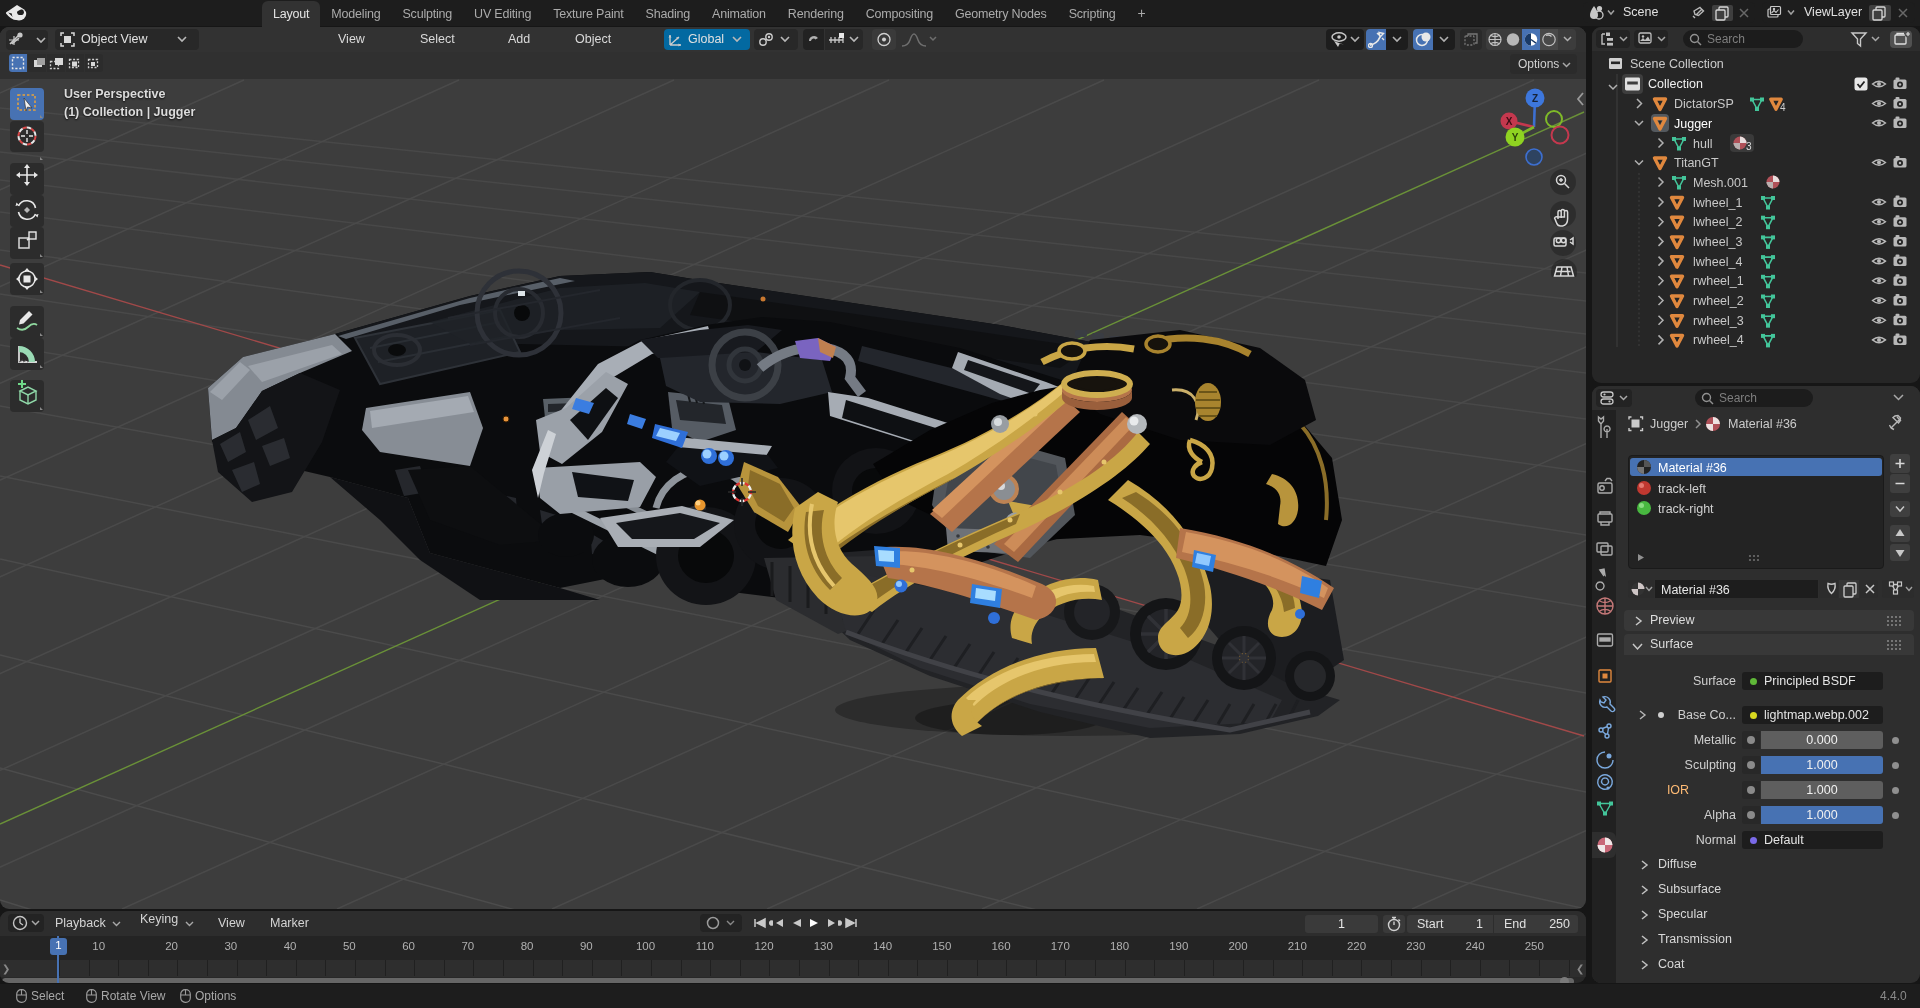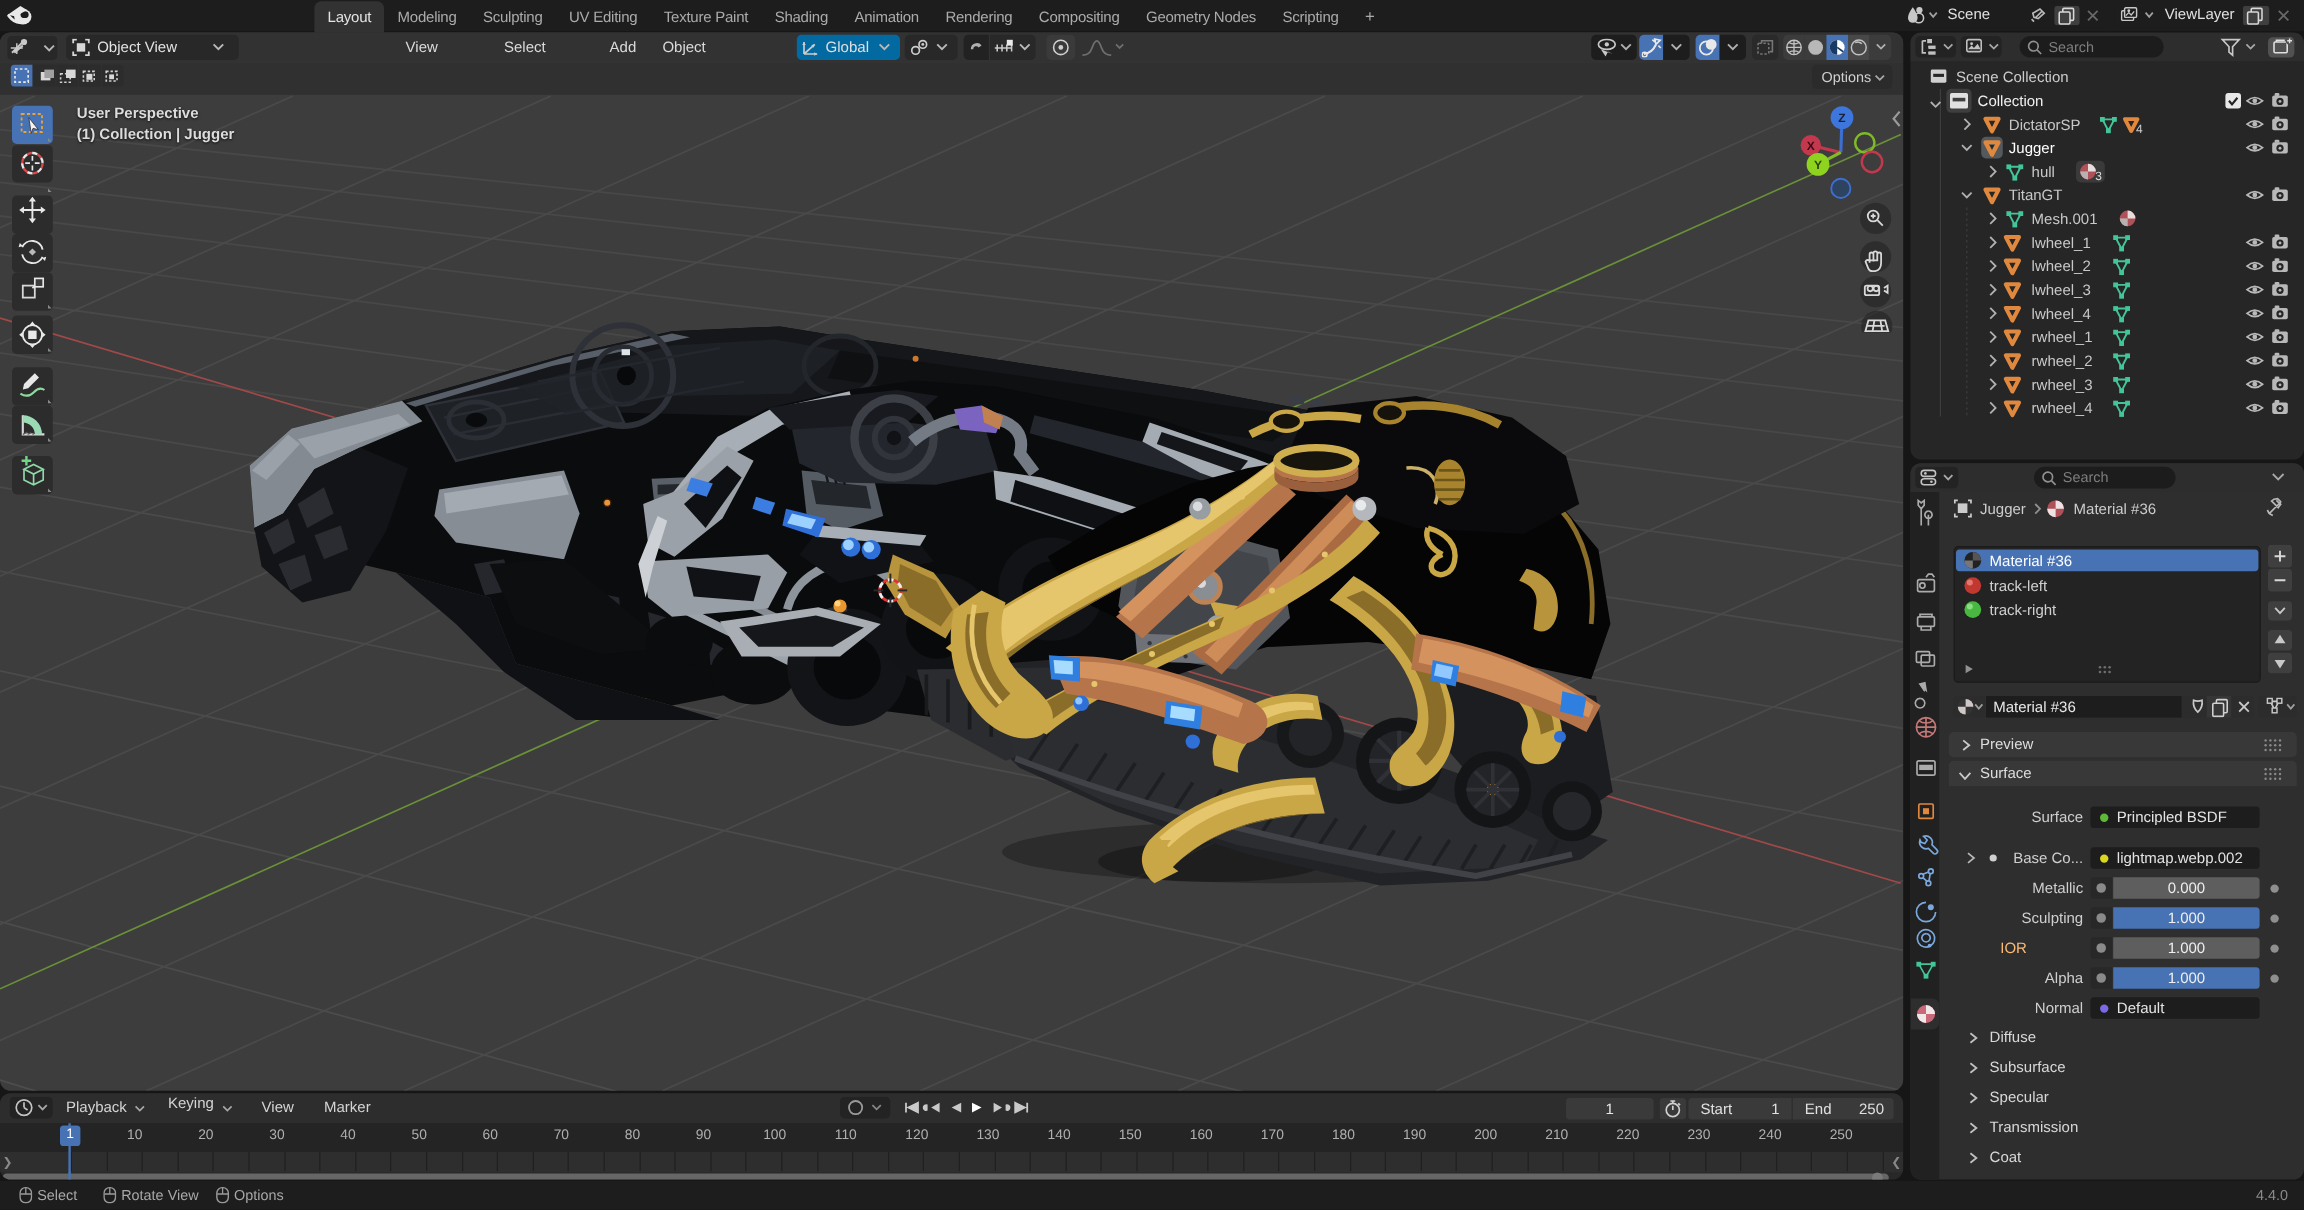--- a/index.html
+++ b/index.html
@@ -354,21 +354,21 @@
         <path d="M1,4 v-3 h3 M11,1 h3 v3 M14,11 v3 h-3 M4,14 h-3 v-3" stroke="#d8d8d8" stroke-width="1.5" fill="none"></path>
       </svg>
       <span class="abs" style="left:26px;top:3px;font-size:12.5px;color:#e2e2e2">Object View</span>
       <svg class="abs" style="left:122px;top:7px" width="10" height="8">
           <path d="M1,1 l4,4 l4,-4" stroke="#b8b8b8" stroke-width="1.6" fill="none"></path>
         </svg>
     </div>
     <span class="abs" style="left:338px;top:5px;font-size:12.5px;color:#dadada">View</span>
     <span class="abs" style="left:420px;top:5px;font-size:12.5px;color:#dadada">Select</span>
     <span class="abs" style="left:508px;top:5px;font-size:12.5px;color:#dadada">Add</span>
-    <span class="abs" style="left:552px;top:5px;font-size:12.5px;color:#dadada">Object</span>
+    <span class="abs" style="left:575px;top:5px;font-size:12.5px;color:#dadada">Object</span>
 
     <div class="abs" style="left:664px;top:2px;width:86px;height:21px;background:#0369a1;border-radius:4px">
       <svg class="abs" style="left:4px;top:3px" width="16" height="15" viewBox="0 0 16 15">
         <path d="M2,13 L2,3 M2,13 L13,13 M2,13 L11,5" stroke="#cccccc" stroke-width="1.4" fill="none"></path>
         <path d="M2,3 l-1.5,2.5 h3 Z M13,13 l-2.5,-1.5 v3 Z M11,5 l-3,0.5 l2,2.2 Z" fill="#cccccc"></path>
       </svg>
       <span class="abs" style="left:24px;top:3px;font-size:12.5px;color:#e0e0e0">Global</span>
       <svg class="abs" style="left:68px;top:7px" width="10" height="8">
           <path d="M1,1 l4,4 l4,-4" stroke="#b8b8b8" stroke-width="1.6" fill="none"></path>
         </svg>
@@ -1207,21 +1207,21 @@
 <div class="abs" style="left:1407px;top:4px;width:86px;height:18px;background:#3a3a3a;border-radius:3px 0 0 3px">
       <span class="abs" style="left:10px;top:2px;font-size:12.5px;color:#e0e0e0">Start</span>
       <span class="abs" style="right:10px;top:2px;font-size:12.5px;color:#e0e0e0">1</span>
     </div>
 <div class="abs" style="left:1494px;top:4px;width:84px;height:18px;background:#3a3a3a;border-radius:0 3px 3px 0">
       <span class="abs" style="left:10px;top:2px;font-size:12.5px;color:#e0e0e0">End</span>
       <span class="abs" style="right:8px;top:2px;font-size:12.5px;color:#e0e0e0">250</span>
     </div>
 <div class="abs" style="left:0;top:25px;width:1586px;height:24px;background:#242424"></div>
 <div class="abs" style="left:0;top:25px;width:1586px;height:24px">
-      <span class="abs" style="left:92.3px;top:4px;width:40px;text-align:center;font-size:11.5px;color:#b0b0b0">10</span>
+      <span class="abs" style="left:92.3px;top:4px;width:40px;font-size:11.5px;color:#b0b0b0">10</span>
       <span class="abs" style="left:151.55px;top:4px;width:40px;text-align:center;font-size:11.5px;color:#b0b0b0">20</span>
       <span class="abs" style="left:210.8px;top:4px;width:40px;text-align:center;font-size:11.5px;color:#b0b0b0">30</span>
       <span class="abs" style="left:270.05px;top:4px;width:40px;text-align:center;font-size:11.5px;color:#b0b0b0">40</span>
       <span class="abs" style="left:329.3px;top:4px;width:40px;text-align:center;font-size:11.5px;color:#b0b0b0">50</span>
       <span class="abs" style="left:388.55px;top:4px;width:40px;text-align:center;font-size:11.5px;color:#b0b0b0">60</span>
       <span class="abs" style="left:447.8px;top:4px;width:40px;text-align:center;font-size:11.5px;color:#b0b0b0">70</span>
       <span class="abs" style="left:507.04999999999995px;top:4px;width:40px;text-align:center;font-size:11.5px;color:#b0b0b0">80</span>
       <span class="abs" style="left:566.3px;top:4px;width:40px;text-align:center;font-size:11.5px;color:#b0b0b0">90</span>
       <span class="abs" style="left:625.55px;top:4px;width:40px;text-align:center;font-size:11.5px;color:#b0b0b0">100</span>
       <span class="abs" style="left:684.8px;top:4px;width:40px;text-align:center;font-size:11.5px;color:#b0b0b0">110</span>

